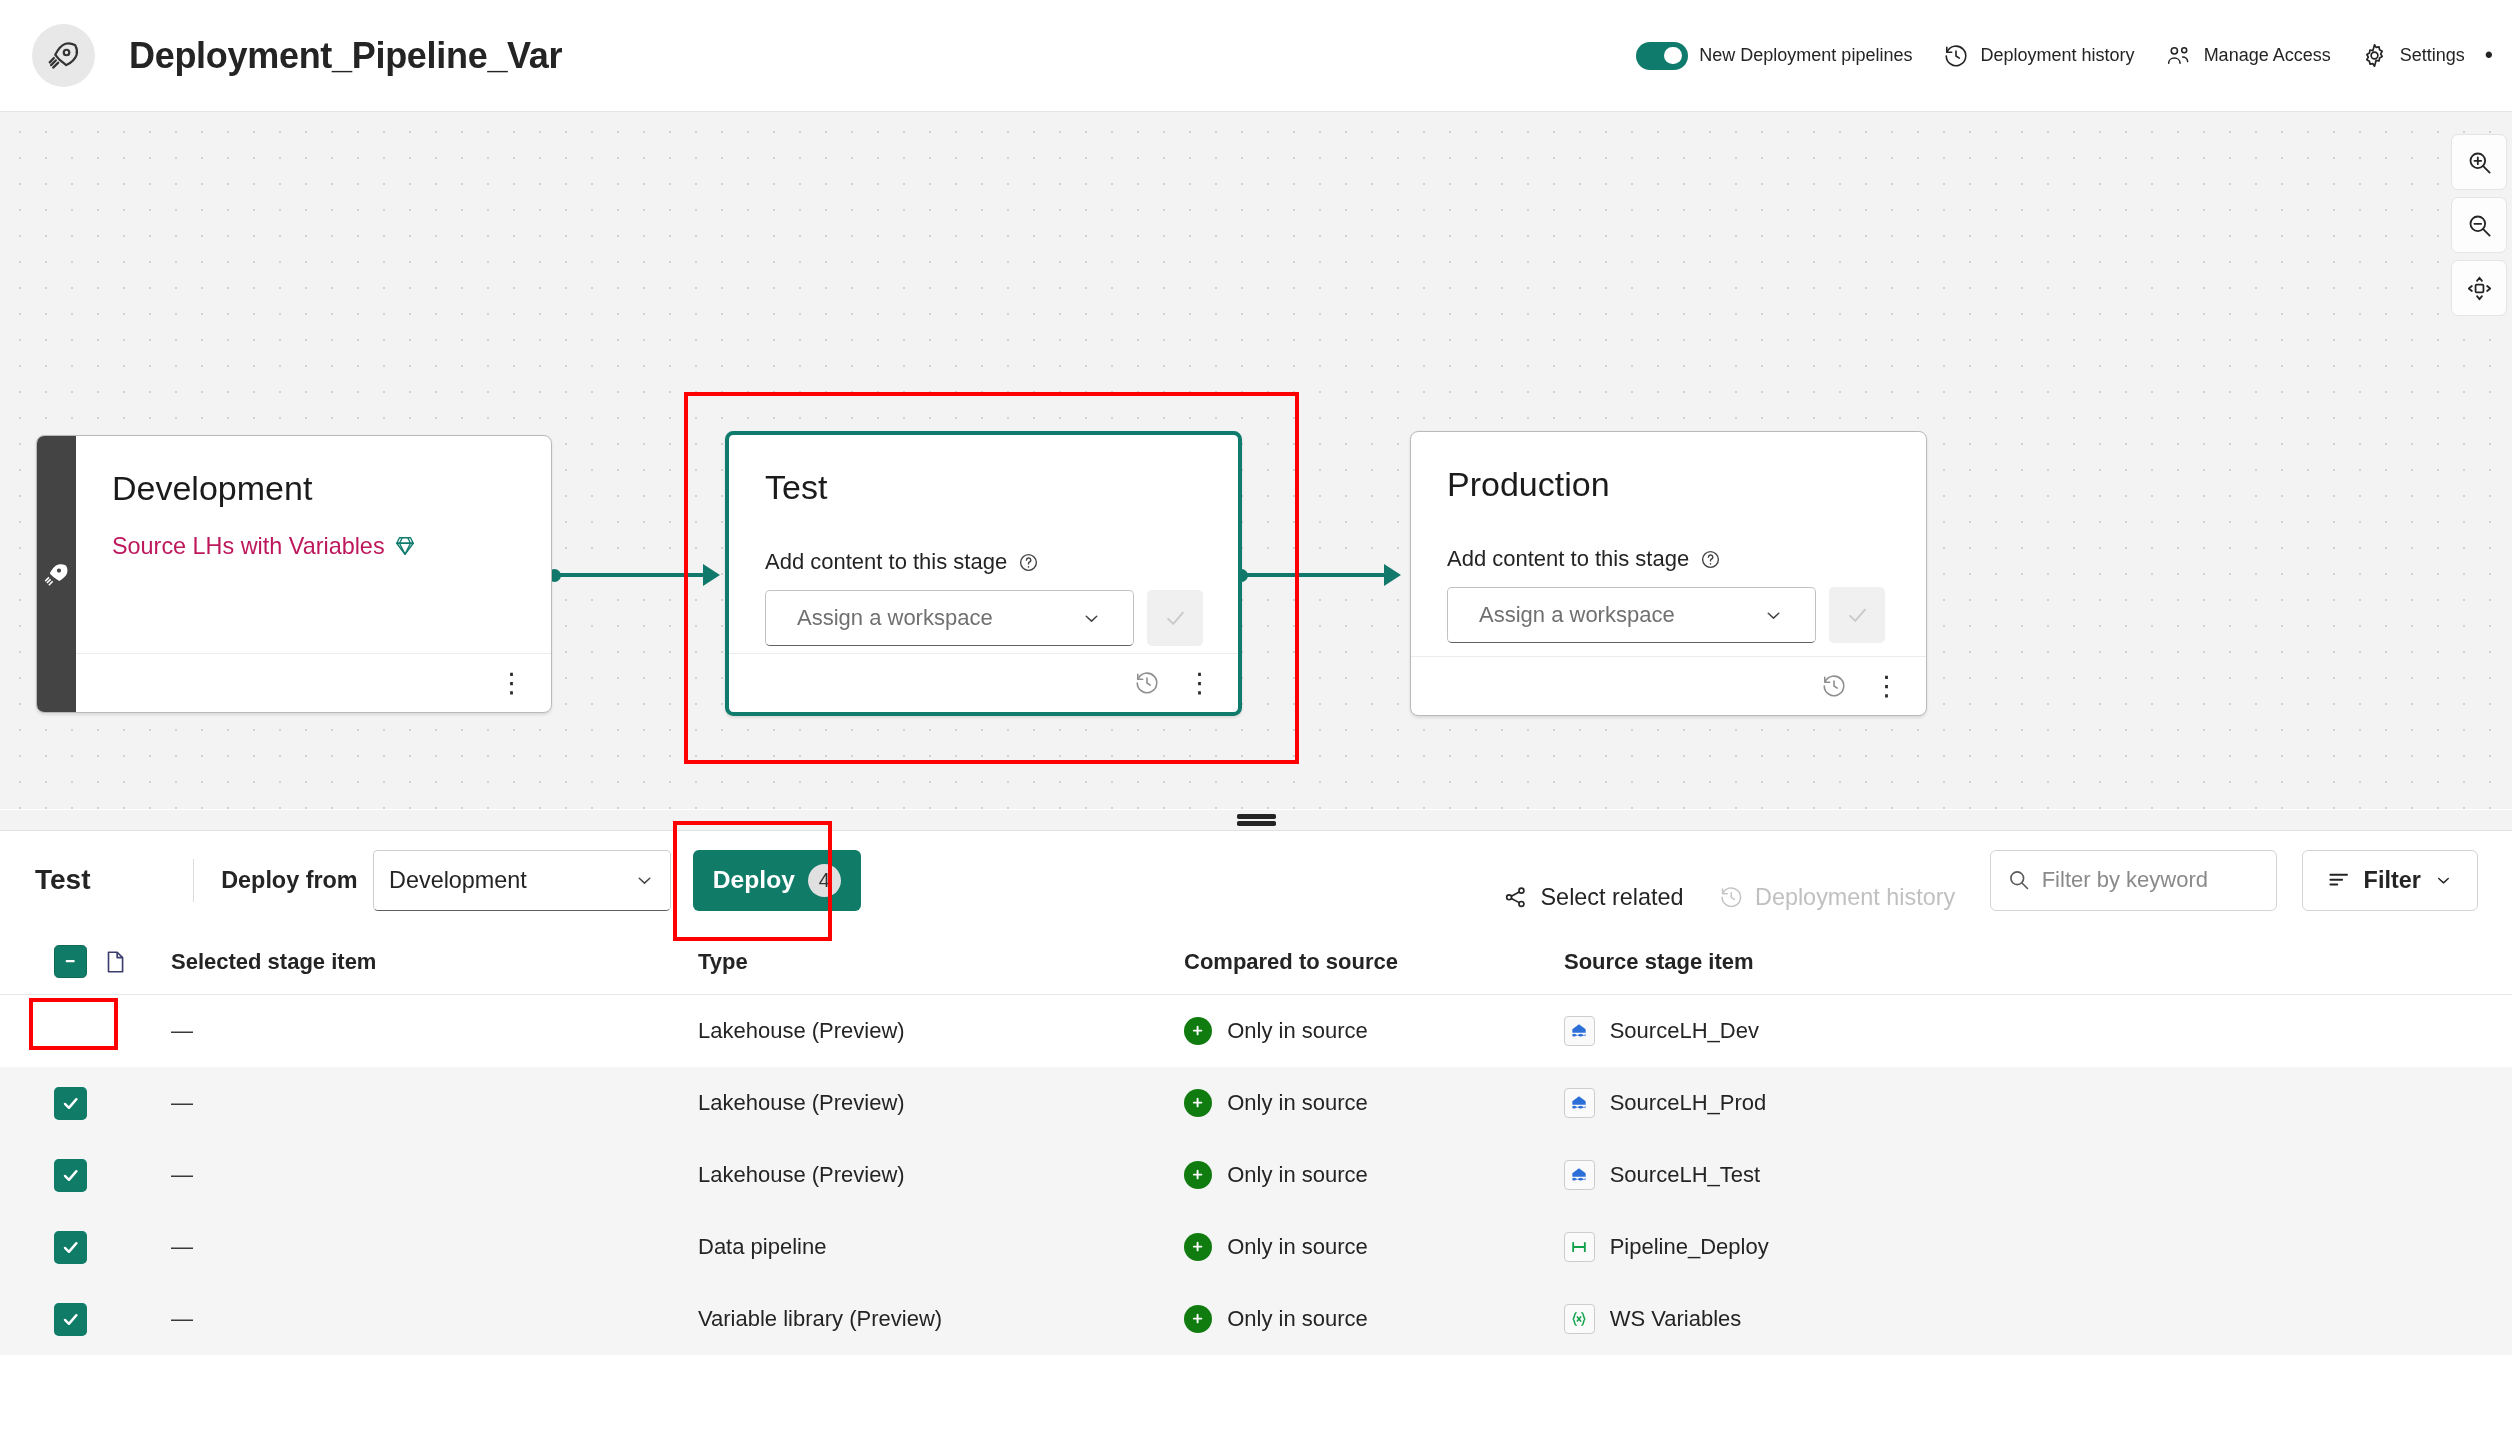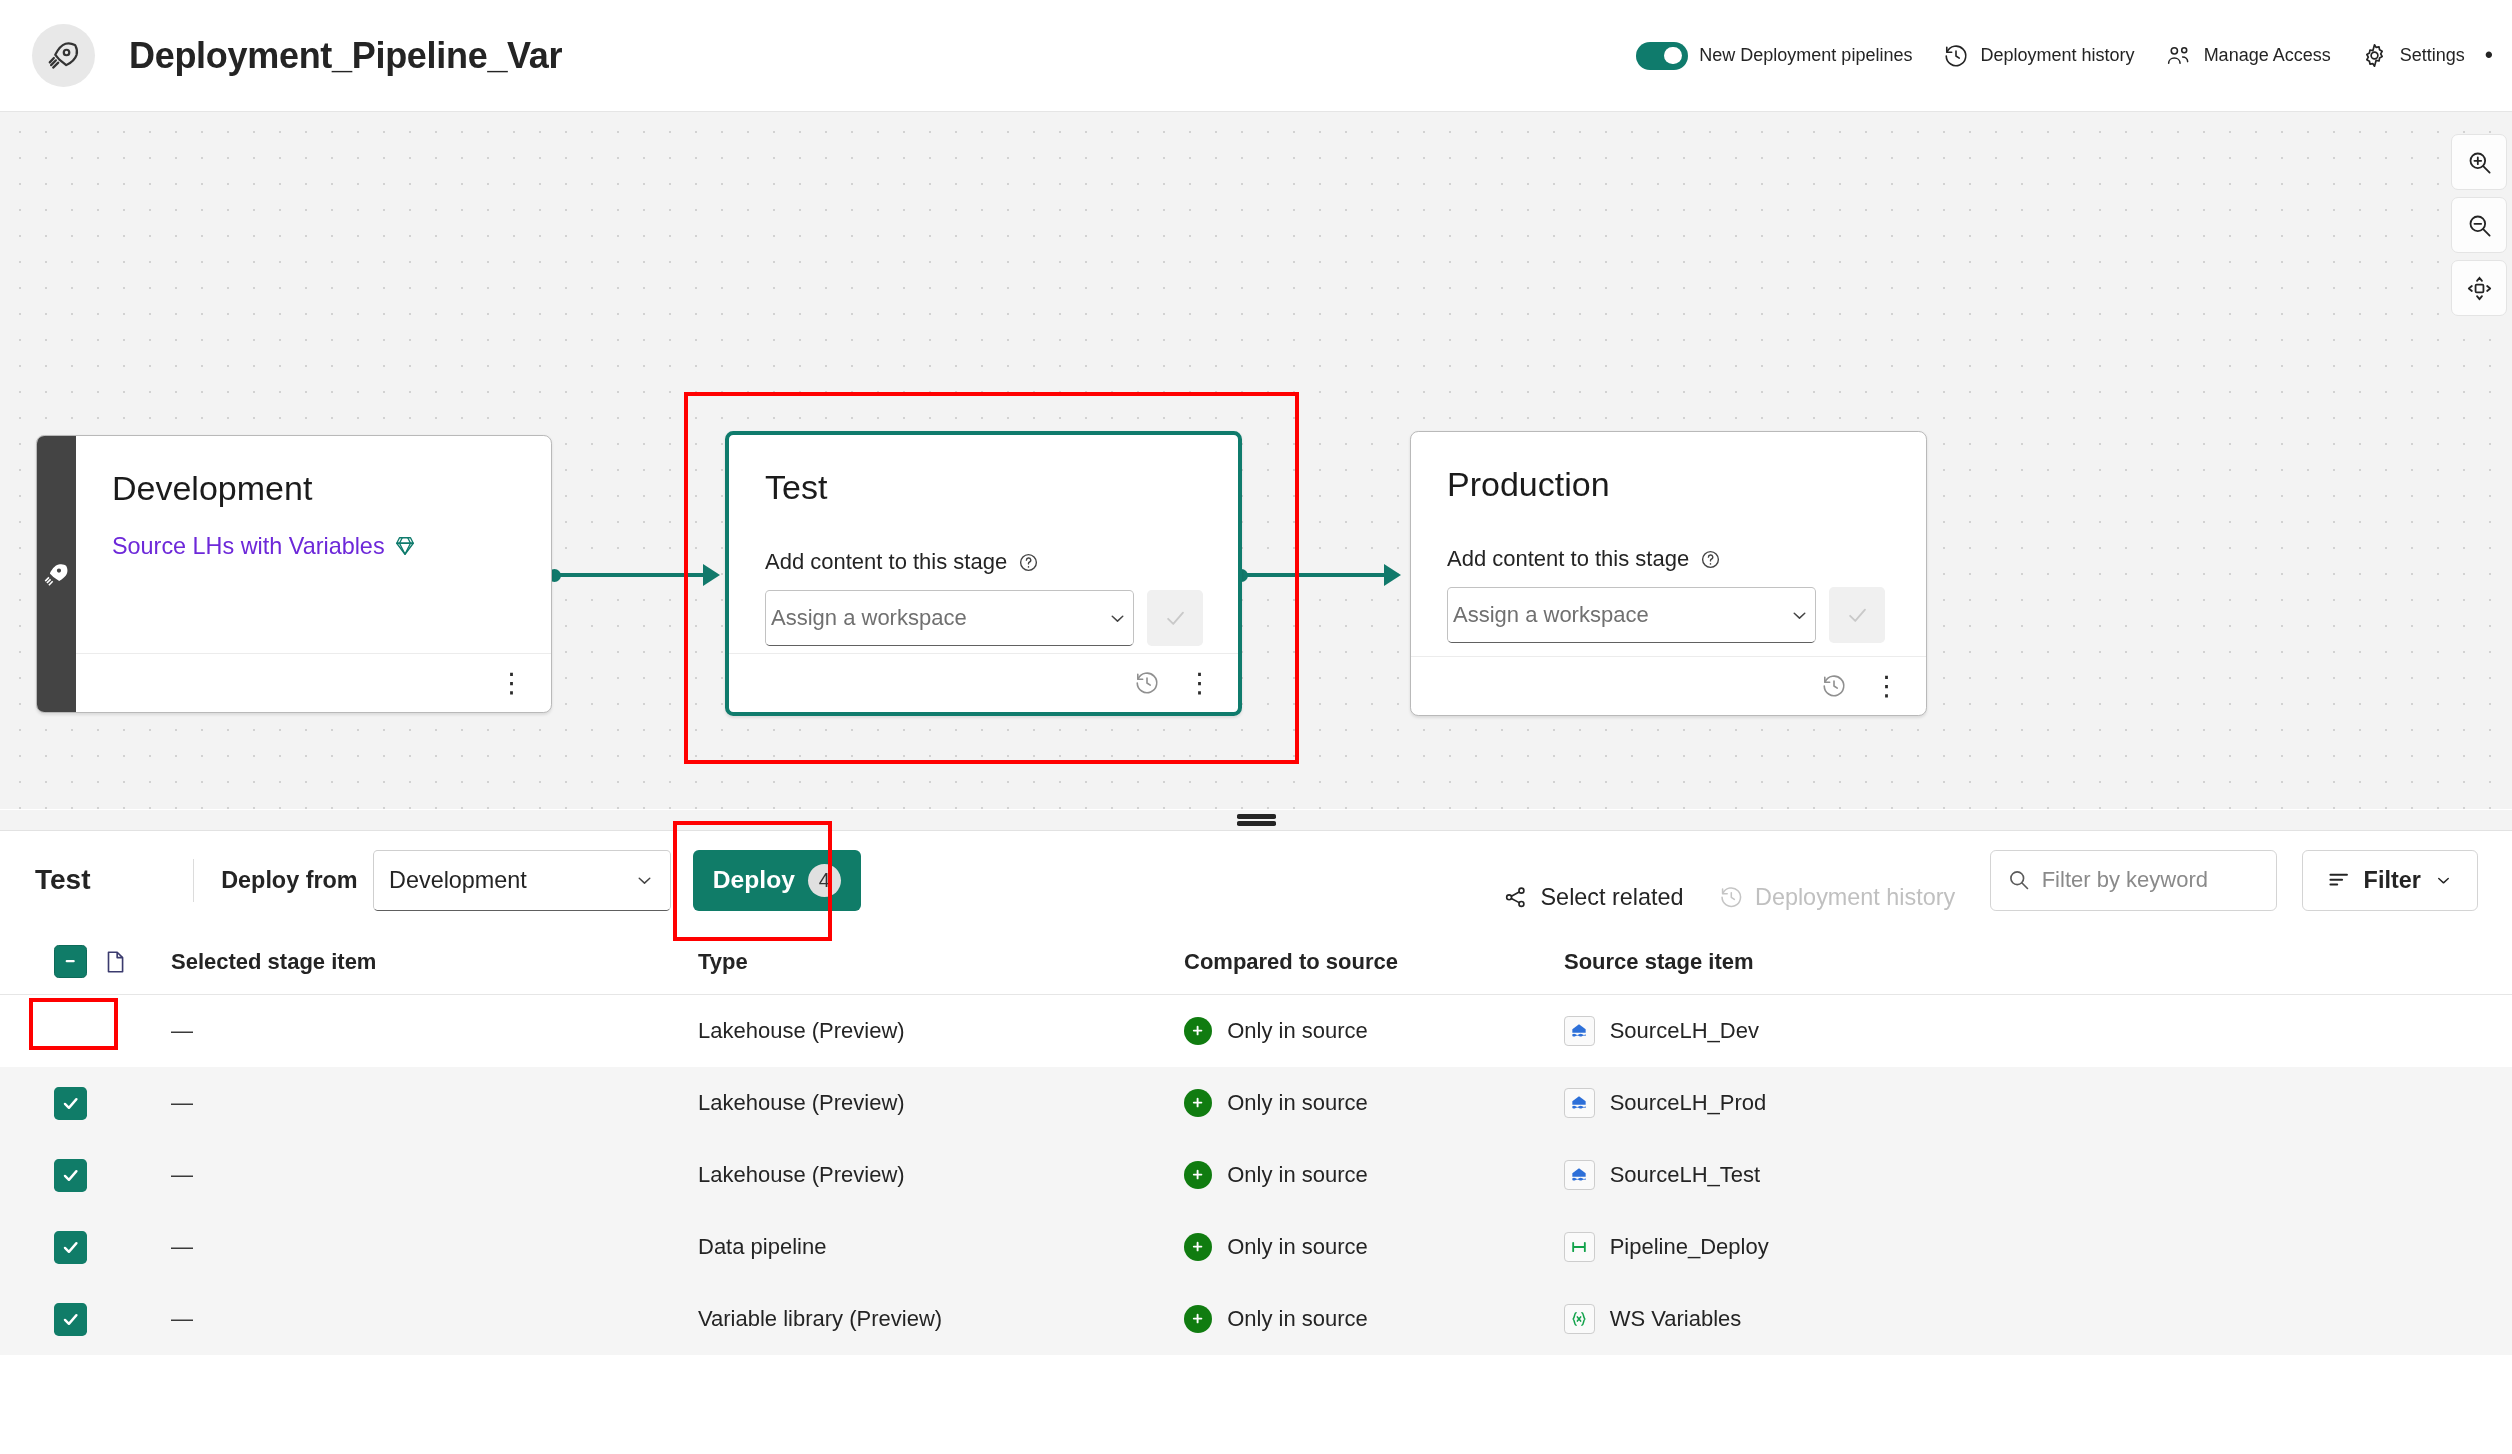--- a/index.html
+++ b/index.html
@@ -78,33 +78,33 @@
     box-shadow: 0 1.2px 2.9px rgba(0,0,0,0.10);
   }
   .stage-rail {
     width: 39px; background: #444444; flex: none;
     display: flex; align-items: center; justify-content: center;
   }
   .stage-body { flex: 1; display: flex; flex-direction: column; position: relative; }
   .stage-content { flex: 1; padding: 33px 36px 0 36px; }
   .stage-title { font-size: 34px; font-weight: 400; color: #1b1b1b; }
   .stage-link {
-    font-size: 23.4px; color: #6d28d9; margin-top: 24.6px;
+    font-size: 23.4px; color: #be185d; margin-top: 24.6px;
     display: flex; align-items: center; gap: 9.4px;
   }
   .stage-sub {
     font-size: 22px; color: #242424; margin-top: 42px;
     display: flex; align-items: center; gap: 10.5px;
   }
   .ws-row { display: flex; align-items: center; gap: 13px; margin-top: 15.2px; }
   .ws-select {
     width: 369px; height: 56px; border: 1.2px solid #c2c2c2;
     border-bottom: 1.8px solid #616161; border-radius: 4.7px; background: #fff;
     display: flex; align-items: center; justify-content: space-between;
-    padding: 0 5px; font-size: 22px; color: #707070;
+    padding: 0 31px; font-size: 22px; color: #707070;
   }
   .ws-confirm {
     width: 56px; height: 56px; background: #f0f0f0; border-radius: 4.7px;
     display: flex; align-items: center; justify-content: center;
   }
   .stage-footer {
     height: 59px; border-top: 1.2px solid #ececec;
     display: flex; align-items: center; justify-content: flex-end;
     gap: 26px; padding-right: 26px;
   }

